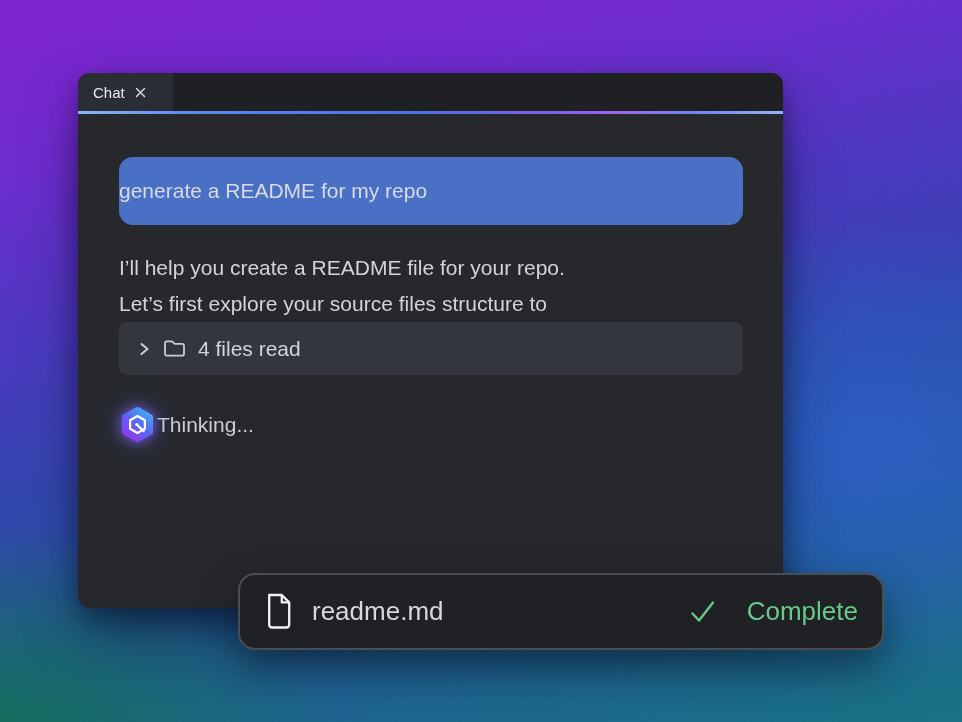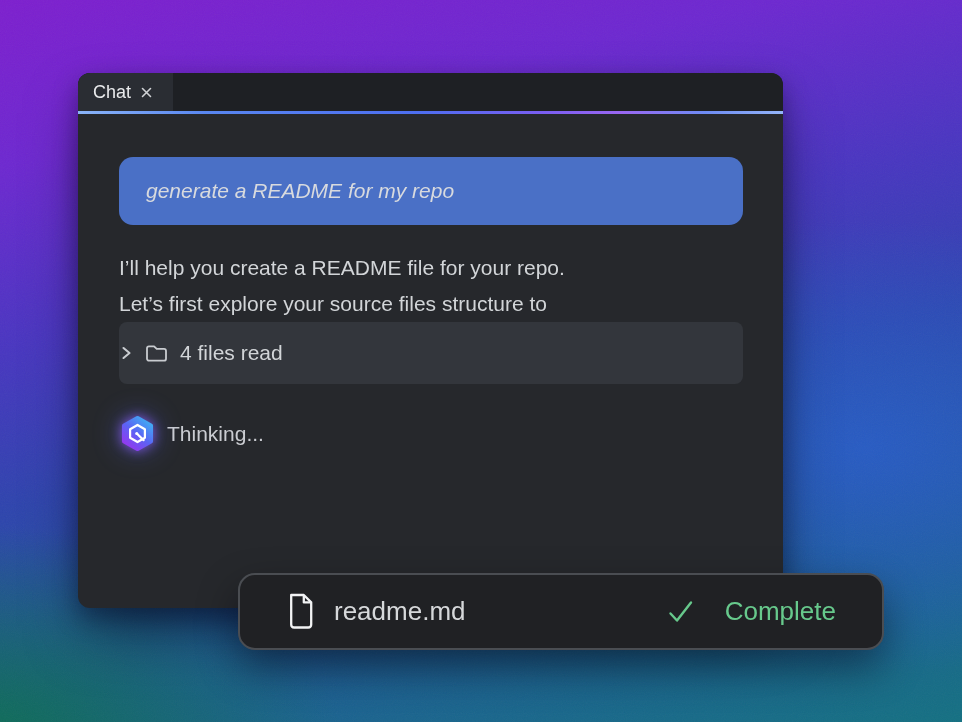--- a/index.html
+++ b/index.html
@@ -24,58 +24,58 @@
   .tab-bar {
     position:relative; height:38px; background:#1e2024;
     border-radius:12px 12px 0 0;
   }
   .tab {
     position:absolute; left:0; top:0; width:95px; height:38px;
     background:#2a2d33; border-top-left-radius:12px;
     display:flex; align-items:center; gap:9px; padding-left:15px;
     cursor:pointer;
   }
-  .tab-label { color:#e9eaec; font-size:18px; }
+  .tab-label { color:#e9eaec; font-size:15px; }
   .tab-close { display:flex; align-items:center; margin-top:1px; cursor:pointer; }
   .accent-line {
     position:absolute; left:0; top:38px; width:100%; height:3px;
     background:linear-gradient(90deg,#8ab4f8 0%,#5987f1 18%,#4d6ff0 48%,#7a5ef2 66%,#9a67f2 77%,#6e8cf4 89%,#93b5f8 100%);
   }
   .chat-body { padding:46px 41px 0 41px; }
 
   .user-bubble {
     width:624px; height:68px; background:#4a70c6; border-radius:14px;
-    display:flex; align-items:center; padding-left:27px;
-    color:#d8dade; font-size:21px; margin-bottom:25px;font-style:italic;
+    display:flex; align-items:center; 
+    color:#d8dade; font-size:21px; margin-bottom:25px;
   }
 
   .assistant-text { }
   .assistant-text .line {
     color:#d2d5d8; font-size:21px; line-height:36px; white-space:nowrap;
   }
 
   .files-row {
-    width:624px; height:62px; background:#33363c; border-radius:8px;
-    display:flex; align-items:center; gap:12px;
+    width:624px; height:53px; background:#33363c; border-radius:8px;
+    display:flex; align-items:center; padding-left:18px; gap:12px;
     color:#d2d5d8; font-size:21px; margin-bottom:31px; cursor:pointer;
   }
   .files-row .icon { display:flex; align-items:center; }
 
-  .thinking-row { display:flex; align-items:center; gap:11px; }
+  .thinking-row { display:flex; align-items:center; gap:1px; }
   .thinking-label { color:#caccd1; font-size:21px; }
   .logo-wrap { position:relative; width:37px; height:37px; }
   .logo-wrap svg {
     filter: drop-shadow(0 0 6px rgba(139,92,246,.85)) drop-shadow(0 0 13px rgba(88,101,242,.45));
   }
 
   
   .status-card {
     position:absolute; left:238px; top:573px; width:646px; height:77px;
     background:#202124; border:2px solid #4a4d52; border-radius:17px;
-    display:flex; align-items:center; padding:0 46px;
+    display:flex; align-items:center; padding:0 24px;
     box-shadow:0 18px 40px rgba(0,0,10,.45);
     z-index:10;
   }
   .filename { margin-left:19px; color:#d6d8da; font-size:26px; }
   .spacer { flex:1; }
   .status-label { margin-left:30px; color:#67c98c; font-size:26px; }
 </style>
 </head>
 <body>
 

